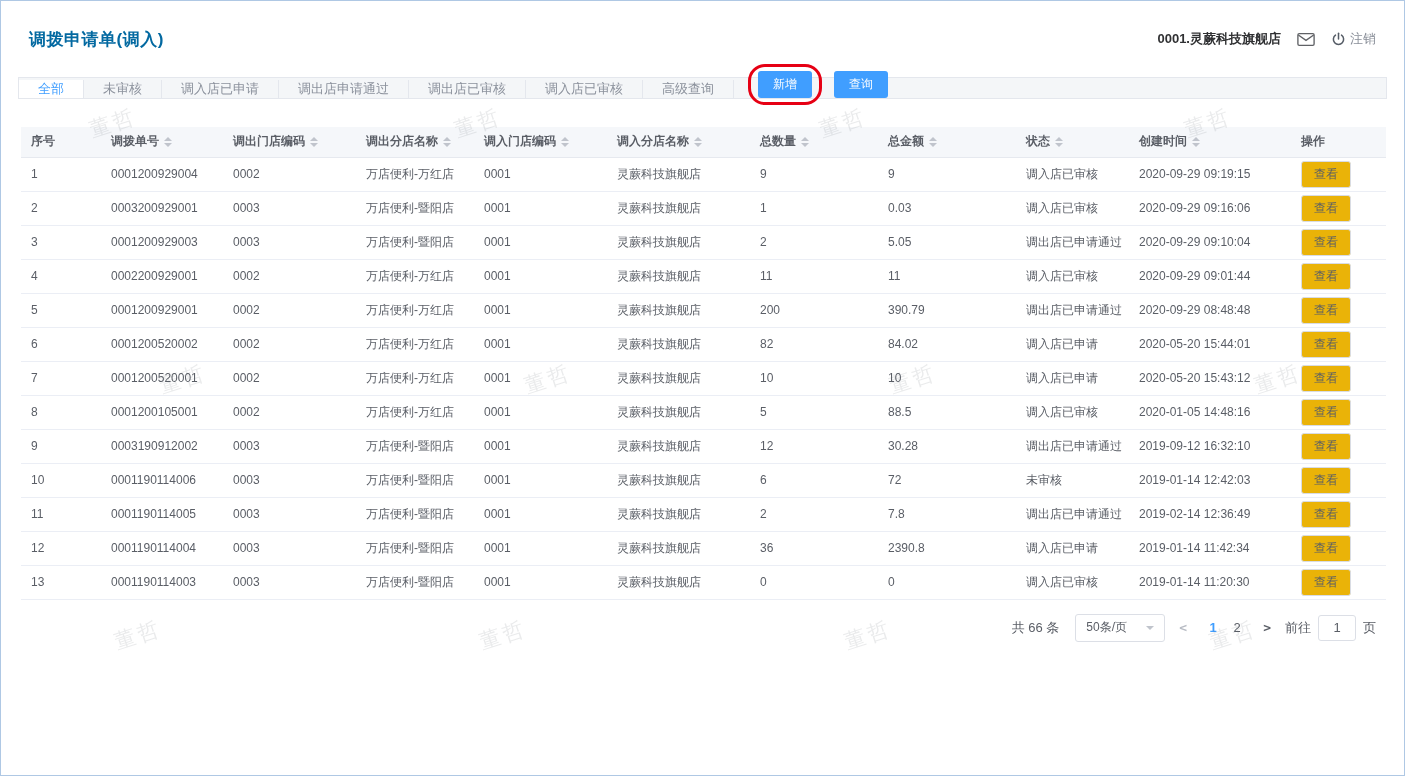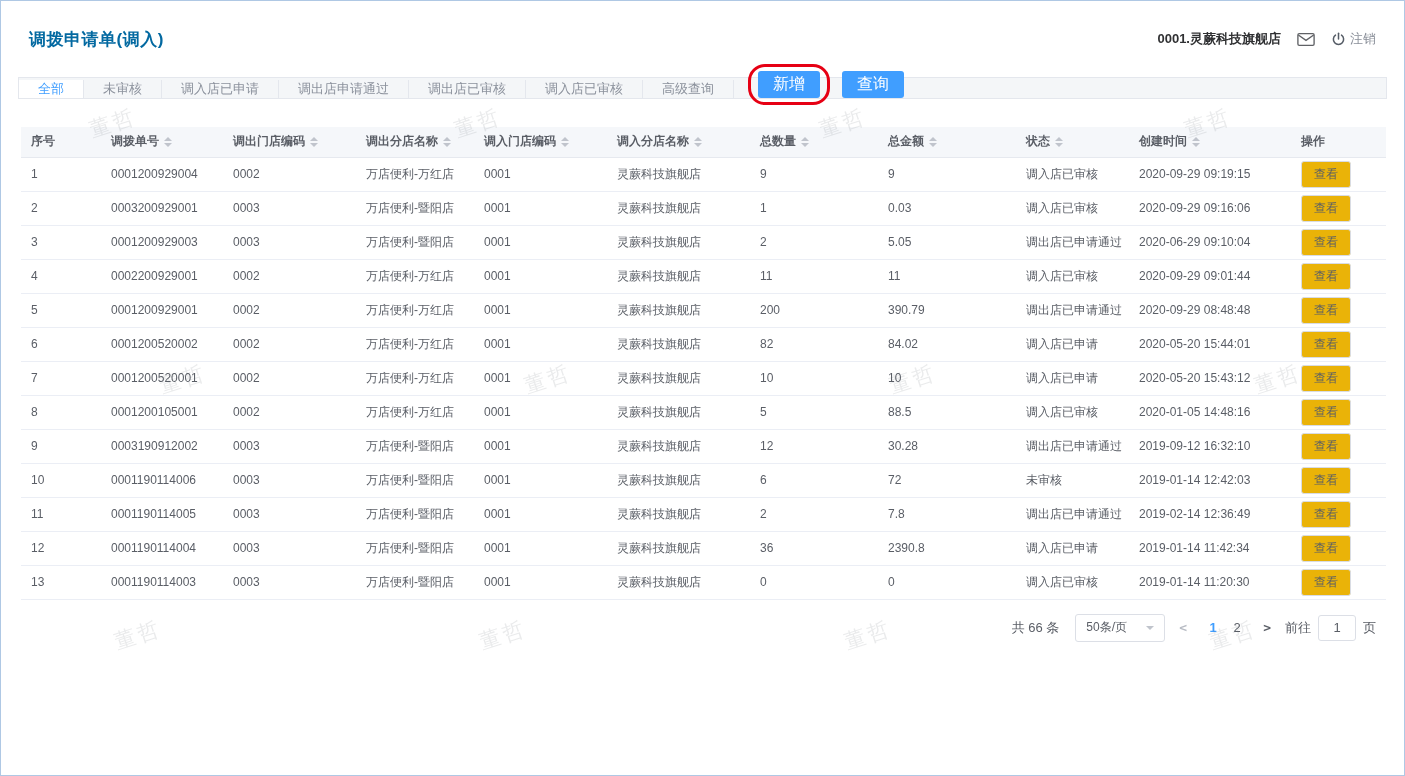--- a/index.html
+++ b/index.html
@@ -20,21 +20,21 @@
 
   
   .tab-strip { margin: 0 17px; height: 22px; background: #f4f6f8;
                border: 1px solid #e4e7ed; display: flex; align-items: flex-end; }
   .tabs { display: flex; }
   .tab { display: flex; align-items: center; padding: 0 19px; font-size: 13px;
          color: #8b919c; border-right: 1px solid #e4e7ed; cursor: pointer; white-space: nowrap; }
   .tab.active { background: #fff; color: #409eff; }
   .toolbar { display: flex; align-items: center; margin-left: 24px; gap: 22px; }
   .btn-primary { background: #409eff; color: #fff; border: none; border-radius: 3px;
-                 font-size: 16px; padding: 0 15px; height: 27px; cursor: pointer;
+                 font-size: 12px; padding: 0 15px; height: 27px; cursor: pointer;
                  font-family: inherit; }
   .add-wrap { position: relative; display: inline-flex; }
   .annotation-ring { position: absolute; left: -10px; top: -7px;
                      width: calc(100% + 20px); height: calc(100% + 14px);
                      border: 3px solid #e60014; border-radius: 17px; pointer-events: none; }
 
   
   .table-wrap { margin: 28px 20px 0; }
   table { width: 100%; border-collapse: collapse; table-layout: fixed;
           font-size: 12px; color: #5a5e66; }
@@ -226,21 +226,21 @@
           <tr>
             <td>3</td>
             <td>0001200929003</td>
             <td>0003</td>
             <td>万店便利-暨阳店</td>
             <td>0001</td>
             <td>灵蕨科技旗舰店</td>
             <td>2</td>
             <td>5.05</td>
             <td>调出店已申请通过</td>
-            <td>2020-06-29 09:10:04</td>
+            <td>2020-09-29 09:10:04</td>
             <td><button class="view-btn">查看</button></td>
           </tr>
           <tr>
             <td>4</td>
             <td>0002200929001</td>
             <td>0002</td>
             <td>万店便利-万红店</td>
             <td>0001</td>
             <td>灵蕨科技旗舰店</td>
             <td>11</td>

